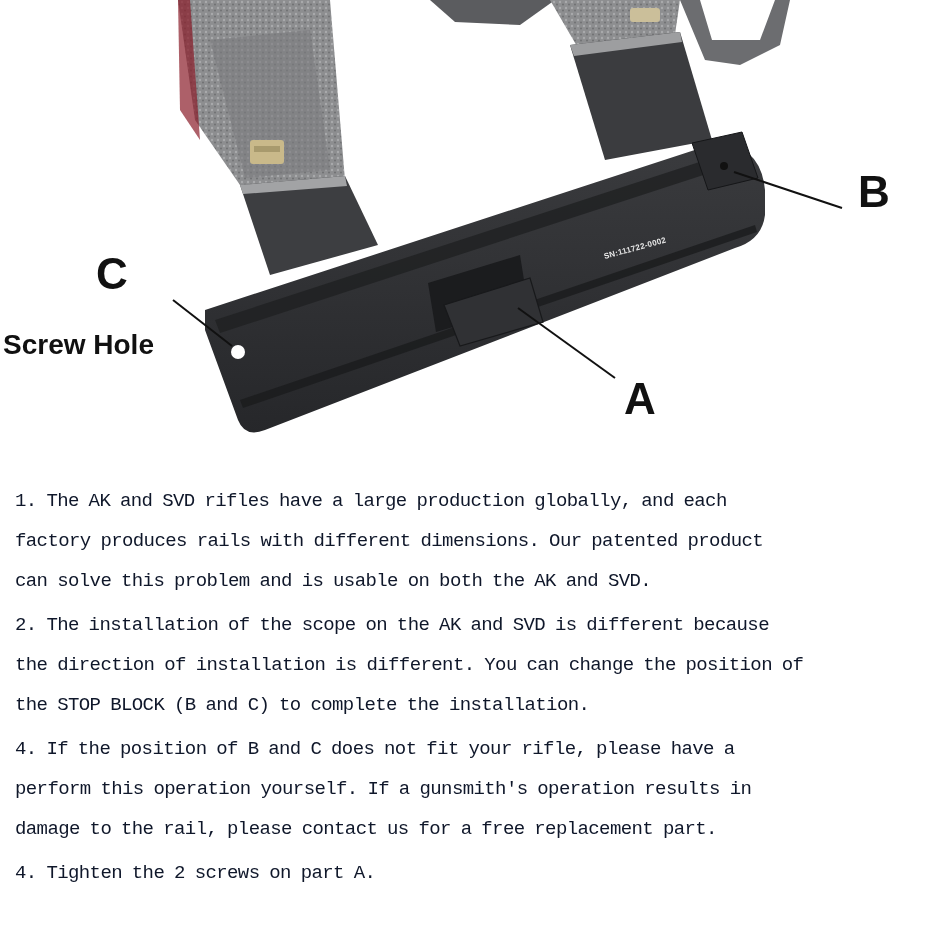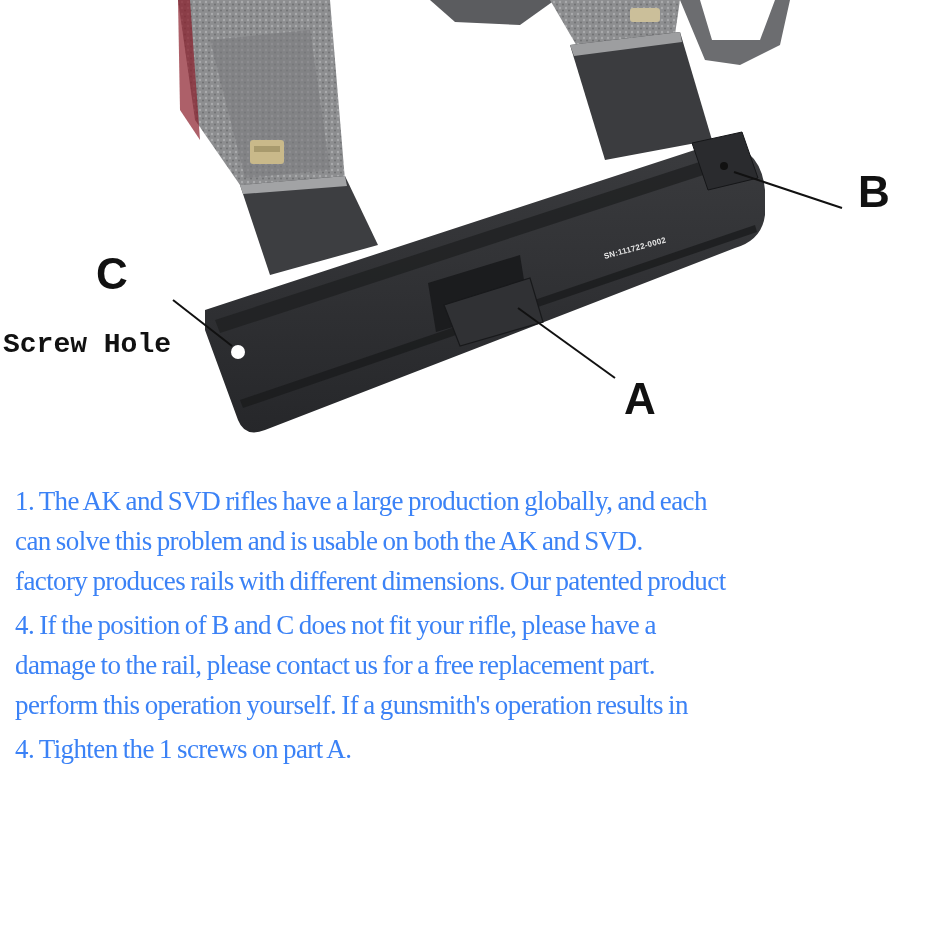--- a/index.html
+++ b/index.html
@@ -1,23 +1,23 @@
 <!DOCTYPE html>
 <html><head>
   <meta charset="utf-8">
   <style>
     html, body { margin: 0; padding: 0; background: #ffffff; }
     body { width: 949px; height: 933px; position: relative; overflow: hidden; font-family: "DejaVu Sans", sans-serif; color: #1a1a1a; }
     .figure { position: absolute; left: 0; top: 0; width: 949px; height: 460px; }
     .figure svg { position: absolute; left: 0; top: 0; }
     .callout-letter { position: absolute; font-family: "Liberation Sans", sans-serif; font-weight: bold; font-size: 44px; color: #111; line-height: 1; }
-    .callout-sub { position: absolute; font-family: Liberation Mono, monospace; font-weight: bold; font-size: 28px; color: #111; line-height: 1; white-space: nowrap; }
+    .callout-sub { position: absolute; font-family: Liberation Sans, sans-serif; font-weight: bold; font-size: 28px; color: #111; line-height: 1; white-space: nowrap; }
     .serial { position: absolute; left: 604px; top: 252px; font-family: "Liberation Sans", sans-serif; font-size: 8px; font-weight: bold; color: #e8e8e8; transform: rotate(-15deg); transform-origin: left center; white-space: nowrap; letter-spacing: 0.3px; }
     .notes { position: absolute; left: 15px; top: 481px; width: 930px; }
-    .note { font-family: Liberation Serif, serif; font-size: 27px; line-height: 40px; color: #3b82f6; margin: 0 0 4px 0; letter-spacing: -0.6px; word-spacing: -1px; }
+    .note { font-family: Liberation Mono, monospace; font-size: 19px; line-height: 40px; color: #0f172a; margin: 0 0 4px 0; letter-spacing: -0.6px; word-spacing: -1px; }
     .note .line { display: block; white-space: nowrap; }
   </style>
 </head>
 <body>
 
 <div class="figure">
   <svg width="949" height="460" viewBox="0 0 949 460">
     <defs>
       <pattern id="hammer" width="6" height="6" patternUnits="userSpaceOnUse">
         <rect width="6" height="6" fill="#8d8e90"></rect>
@@ -73,24 +73,29 @@
 
   <div class="callout-letter" style="left:858px; top:170px;">B</div>
   <div class="callout-letter" style="left:96px; top:252px;">C</div>
   <div class="callout-sub" style="left:3px; top:331px;">Screw Hole</div>
   <div class="callout-letter" style="left:624px; top:377px;">A</div>
 </div>
 
 <div class="notes">
   <p class="note">
     <span class="line">1. The AK and SVD rifles have a large production globally, and each</span>
+    <span class="line">factory produces rails with different dimensions. Our patented product</span>
     <span class="line">can solve this problem and is usable on both the AK and SVD.</span>
-    <span class="line">factory produces rails with different dimensions. Our patented product</span>
+  </p>
+  <p class="note">
+    <span class="line">2. The installation of the scope on the AK and SVD is different because</span>
+    <span class="line">the direction of installation is different. You can change the position of</span>
+    <span class="line">the STOP BLOCK (B and C) to complete the installation.</span>
   </p>
   <p class="note">
     <span class="line">4. If the position of B and C does not fit your rifle, please have a</span>
+    <span class="line">perform this operation yourself. If a gunsmith's operation results in</span>
     <span class="line">damage to the rail, please contact us for a free replacement part.</span>
-    <span class="line">perform this operation yourself. If a gunsmith's operation results in</span>
   </p>
   <p class="note">
-    <span class="line">4. Tighten the 1 screws on part A.</span>
+    <span class="line">4. Tighten the 2 screws on part A.</span>
   </p>
 </div>
 
 </body></html>

